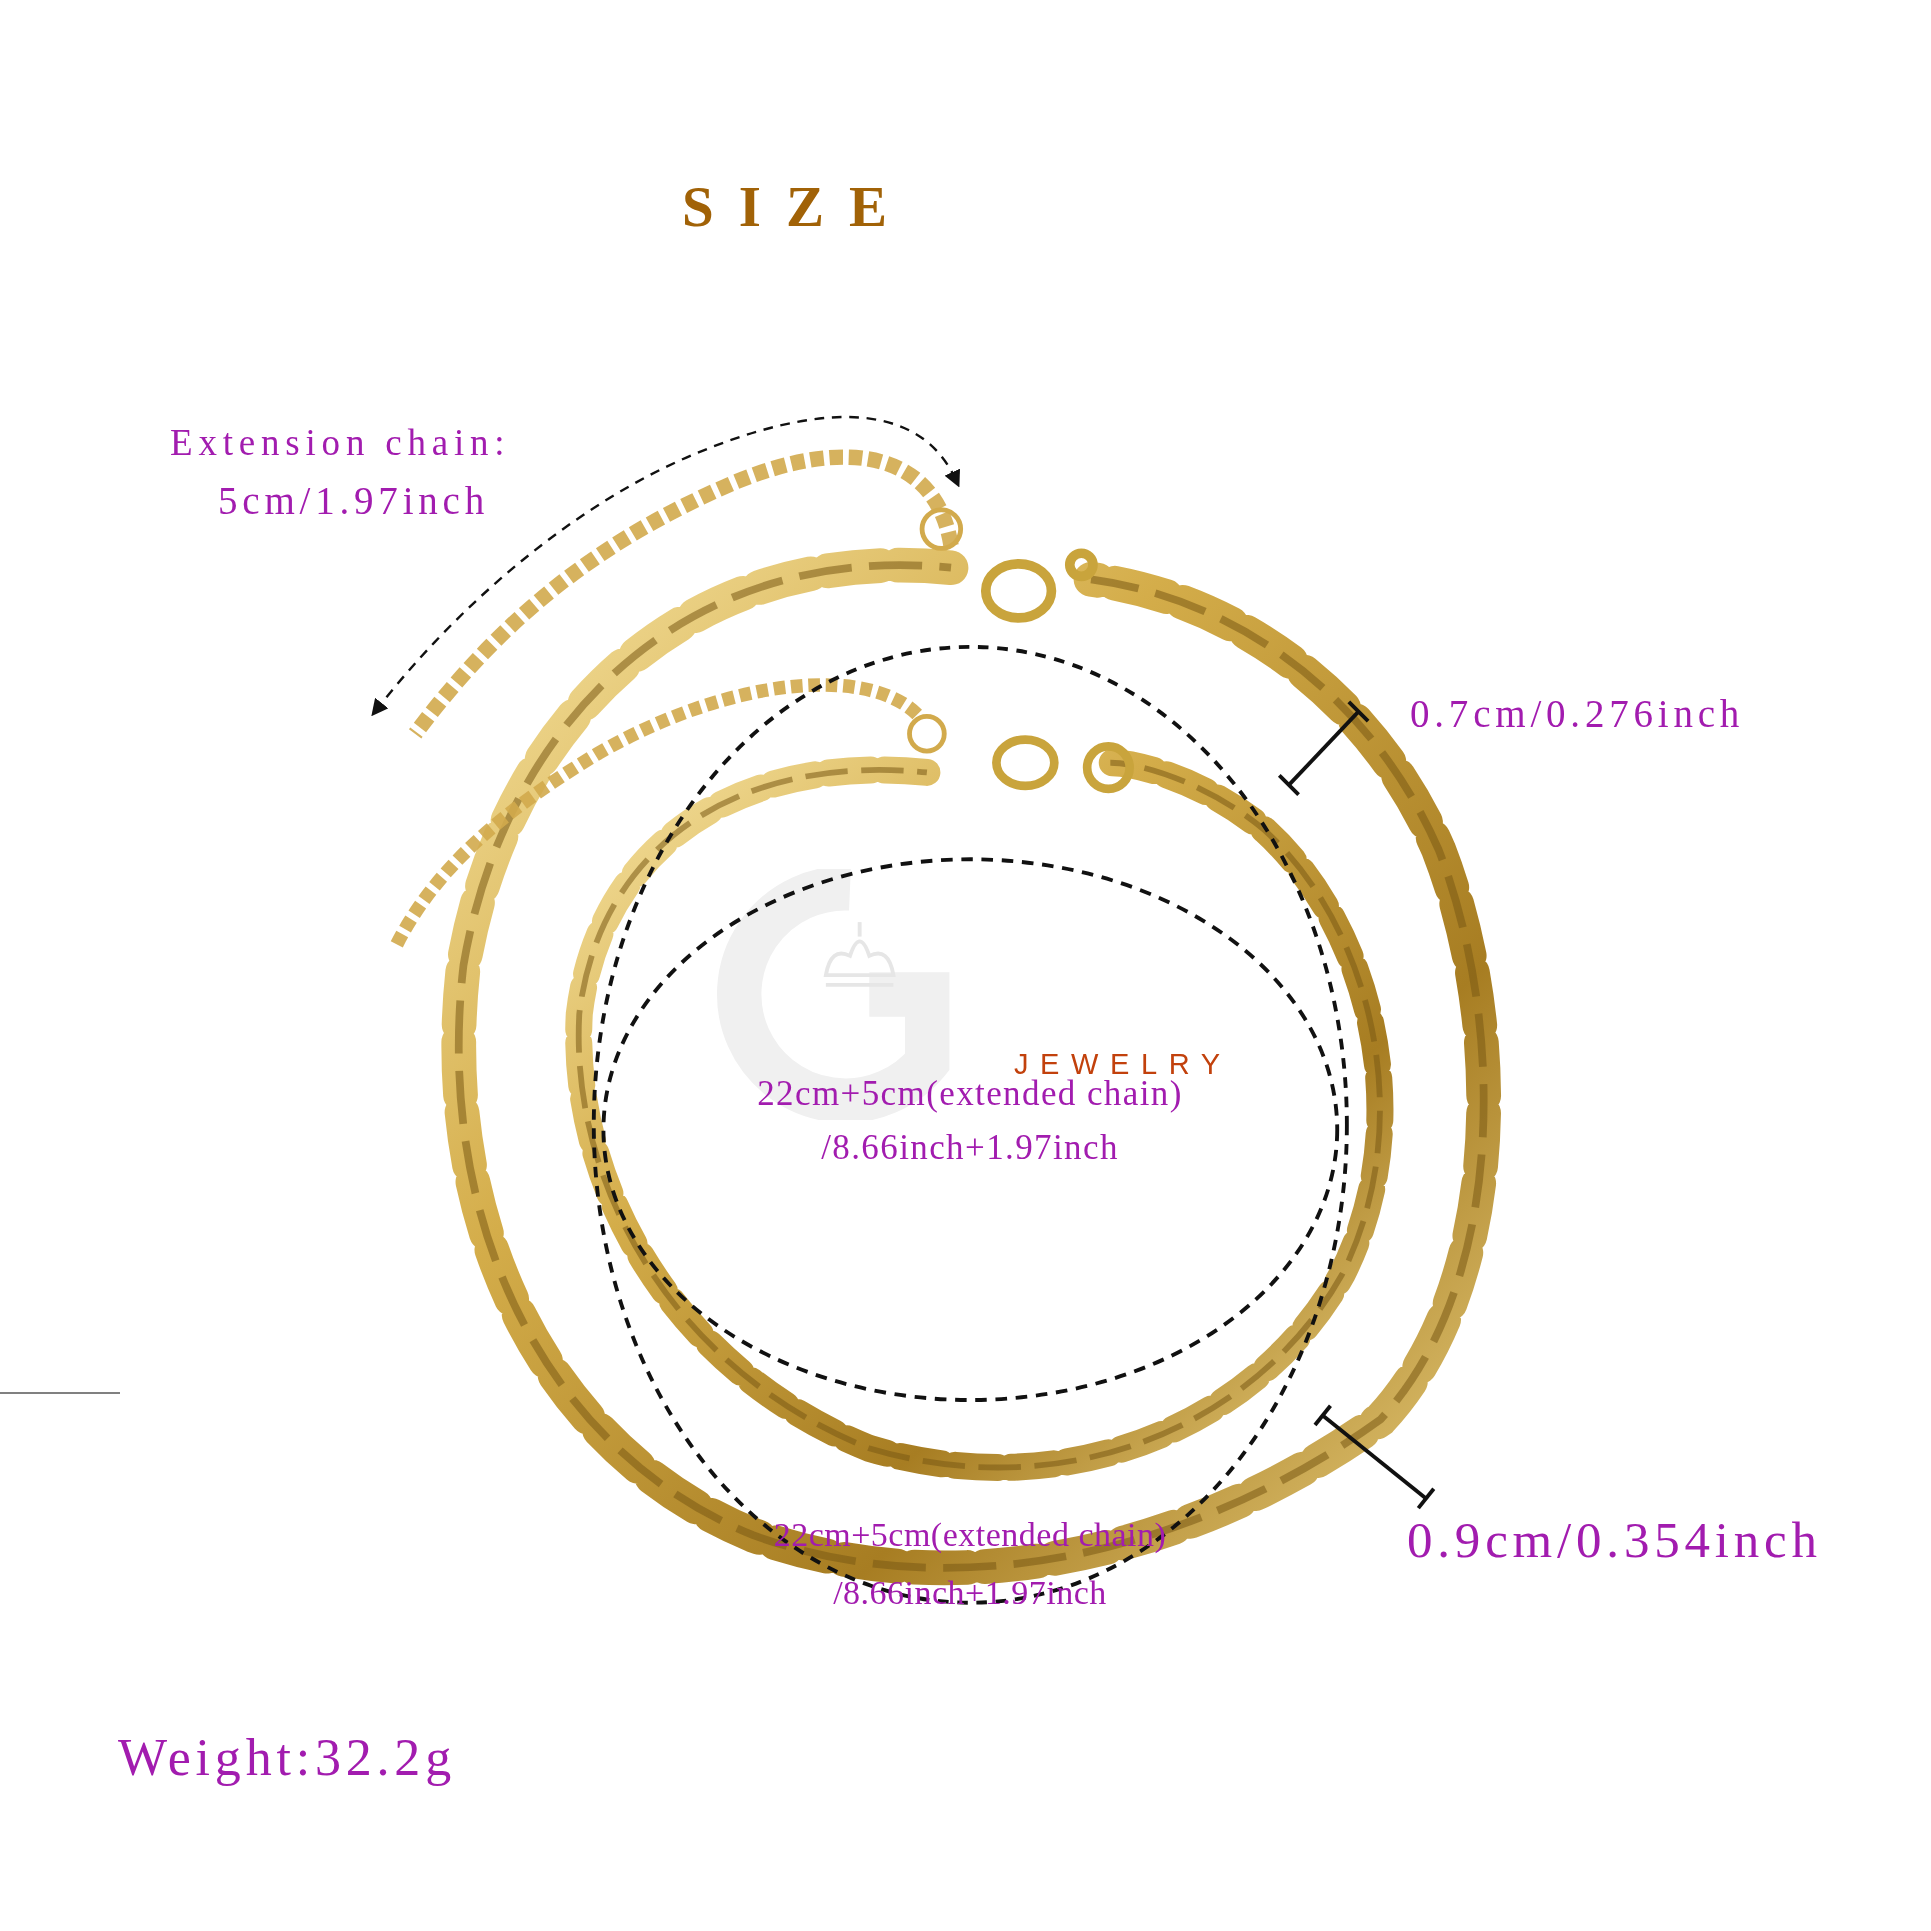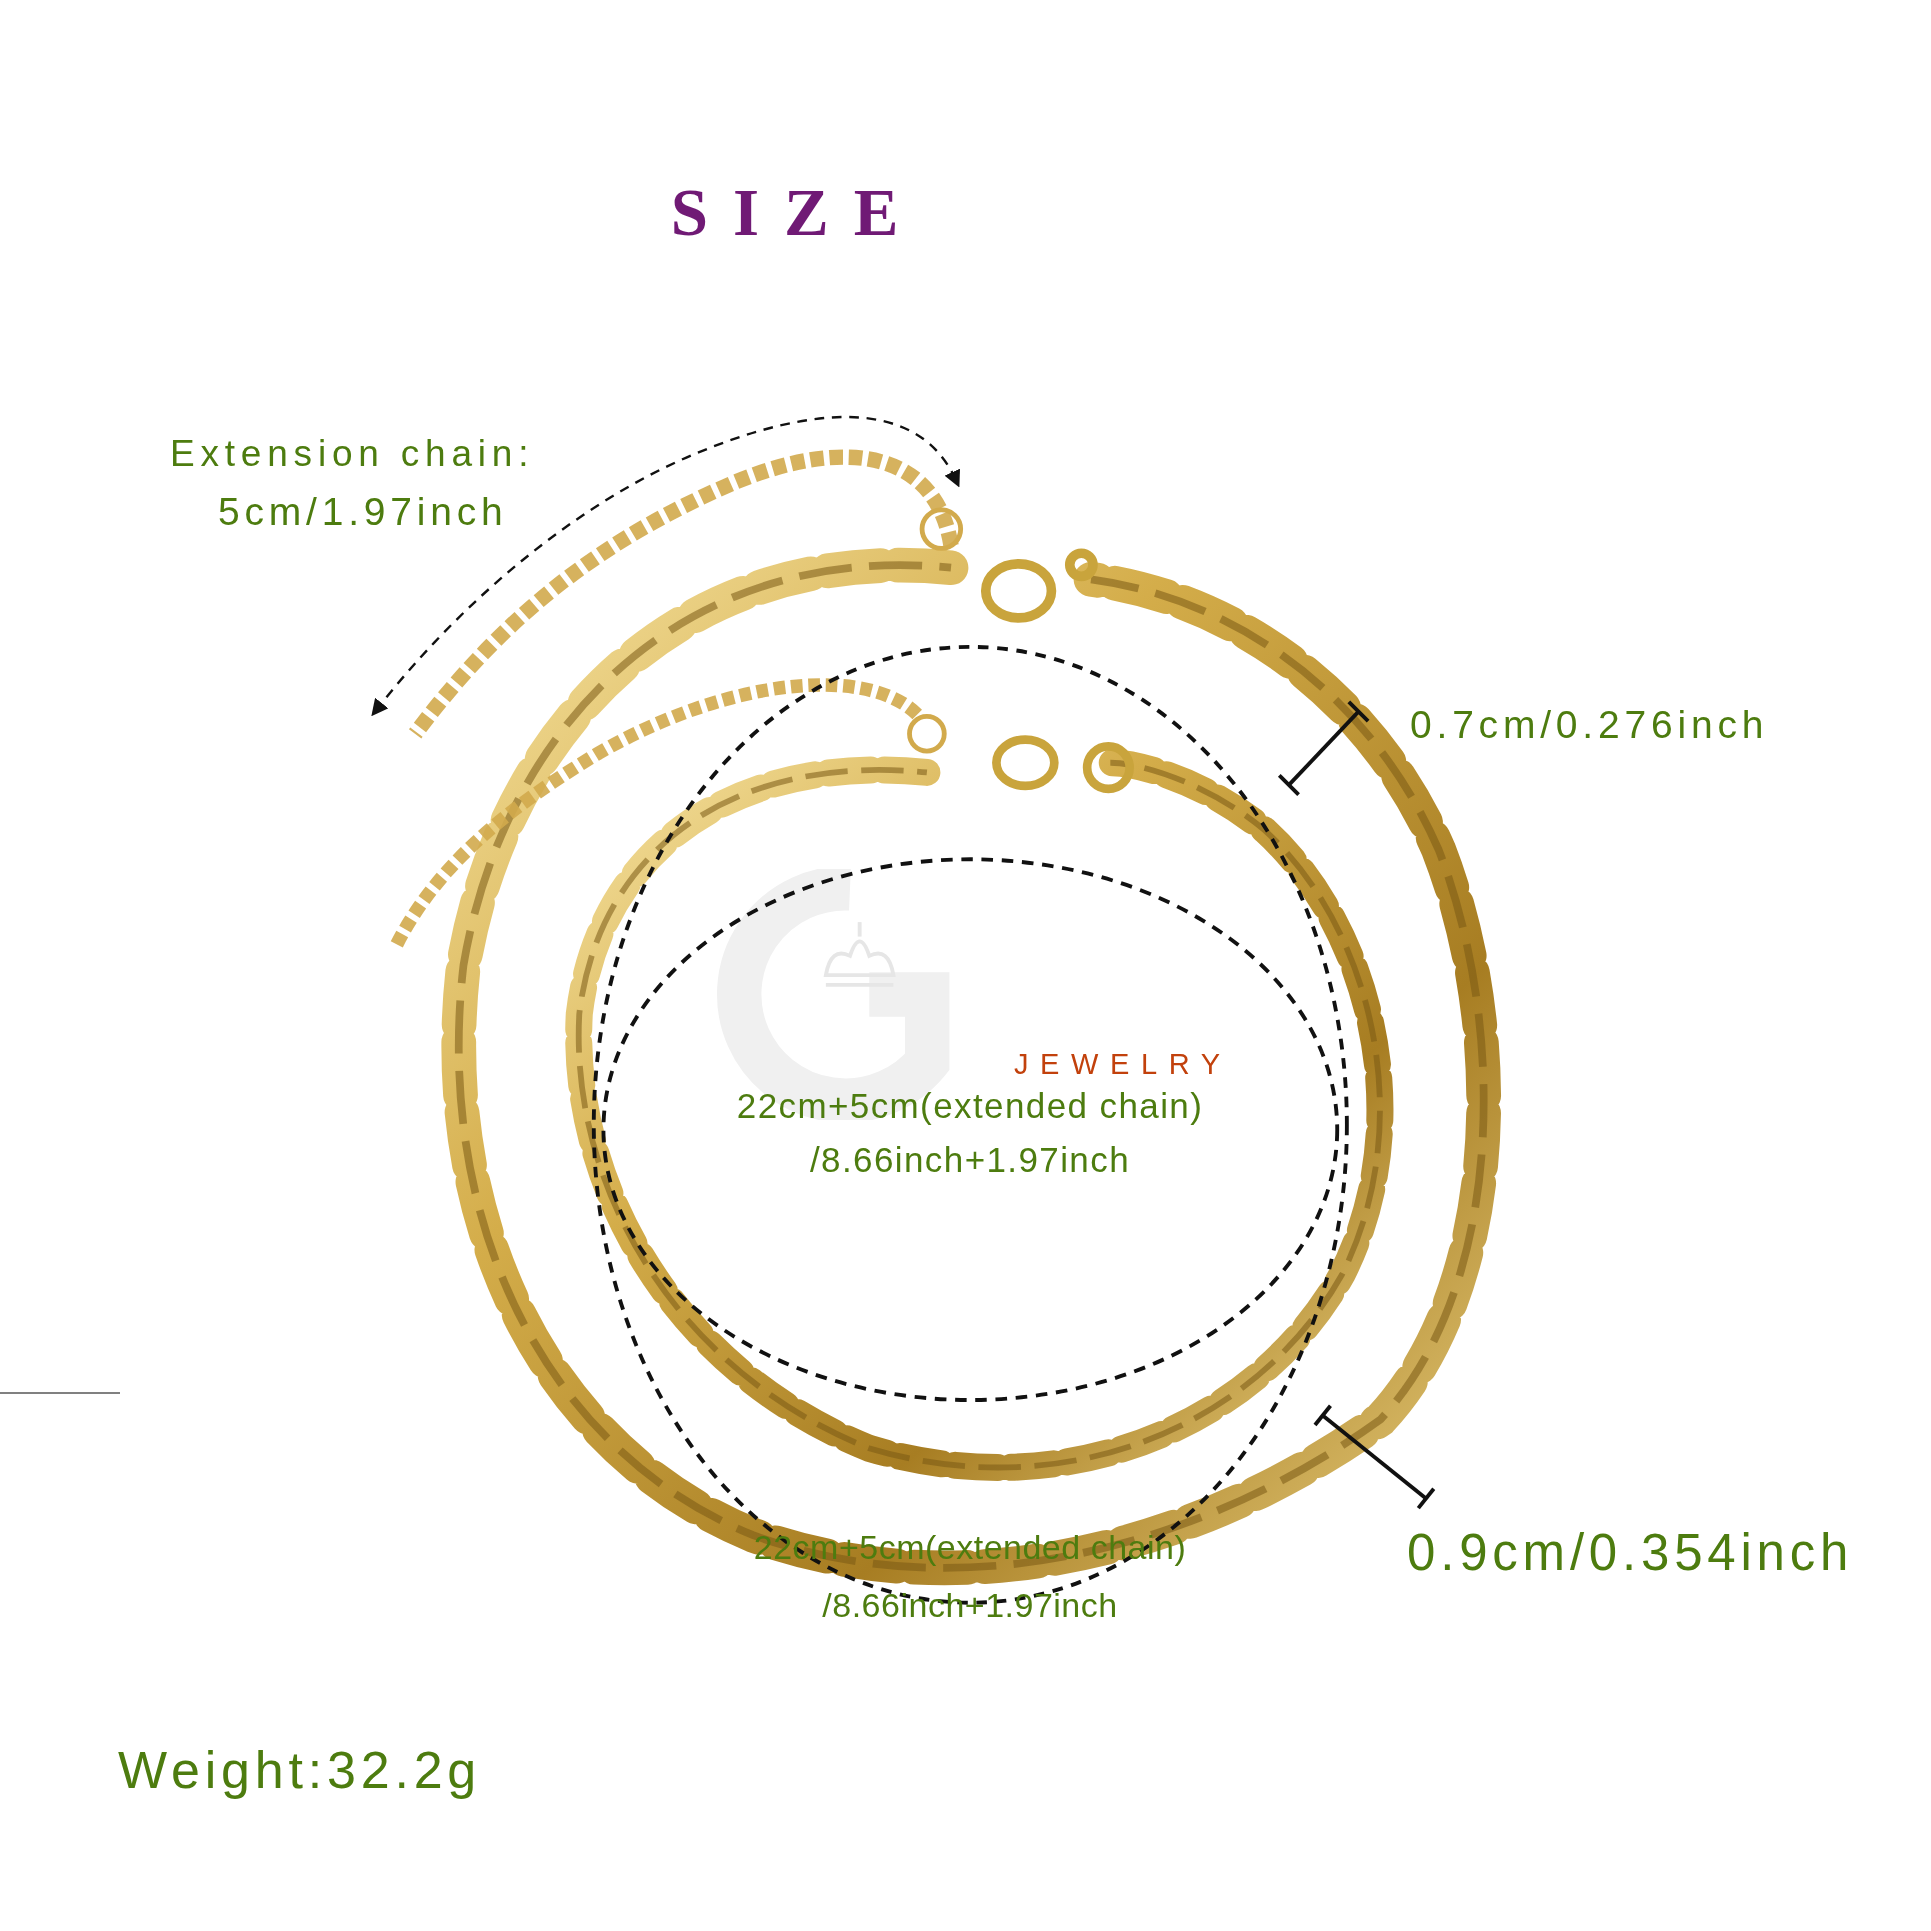--- a/index.html
+++ b/index.html
@@ -1,22 +1,22 @@
 <!DOCTYPE html>
 <html><head>
 <meta charset="utf-8">
 <style>
   html, body { margin: 0; padding: 0; background: #ffffff; }
   body { width: 1931px; height: 1931px; position: relative; overflow: hidden;
          font-family: "DejaVu Serif", "Liberation Serif", serif; color: #111; }
   .abs { position: absolute; }
   .title { left: 0; width: 1594px; top: 174px; text-align: center;
            font-family: "Liberation Serif", "DejaVu Serif", serif;
-           font-weight: bold; font-size: 67px; letter-spacing: 25px; color: #701a75; }
-  .label { font-family: Liberation Sans, sans-serif; color: #4d7c0f; white-space: nowrap; margin-top: 12px; }
+           font-weight: bold; font-size: 57px; letter-spacing: 25px; color: #a16207; }
+  .label { font-family: Liberation Serif, serif; color: #a21caf; white-space: nowrap; }
   .ext1 { left: 170px; top: 421px; font-size: 37px; letter-spacing: 5.8px; }
   .ext2 { left: 218px; top: 478px; font-size: 39px; letter-spacing: 4.8px; }
   .w07 { left: 1410px; top: 691px; font-size: 39px; letter-spacing: 4.8px; }
   .w09 { left: 1407px; top: 1511px; font-size: 51px; letter-spacing: 4.8px; }
   .weight { left: 118px; top: 1728px; font-size: 52px; letter-spacing: 4.8px; }
   .center-block { left: 584px; width: 772px; text-align: center; font-size: 35px; letter-spacing: 1.4px; line-height: 54px; }
   .cb1 { top: 1067px; }
   .cb2 { top: 1506px; font-size: 34px; line-height: 58px; letter-spacing: 0.5px; }
   .watermark { left: 705px; top: 869px; width: 541px; height: 251px; pointer-events: none; }
   .wm-text { position: absolute; left: 251px; top: 48px; font-family: "Liberation Serif", serif; font-size: 106px; letter-spacing: 21px; color: #eeeeee; }

